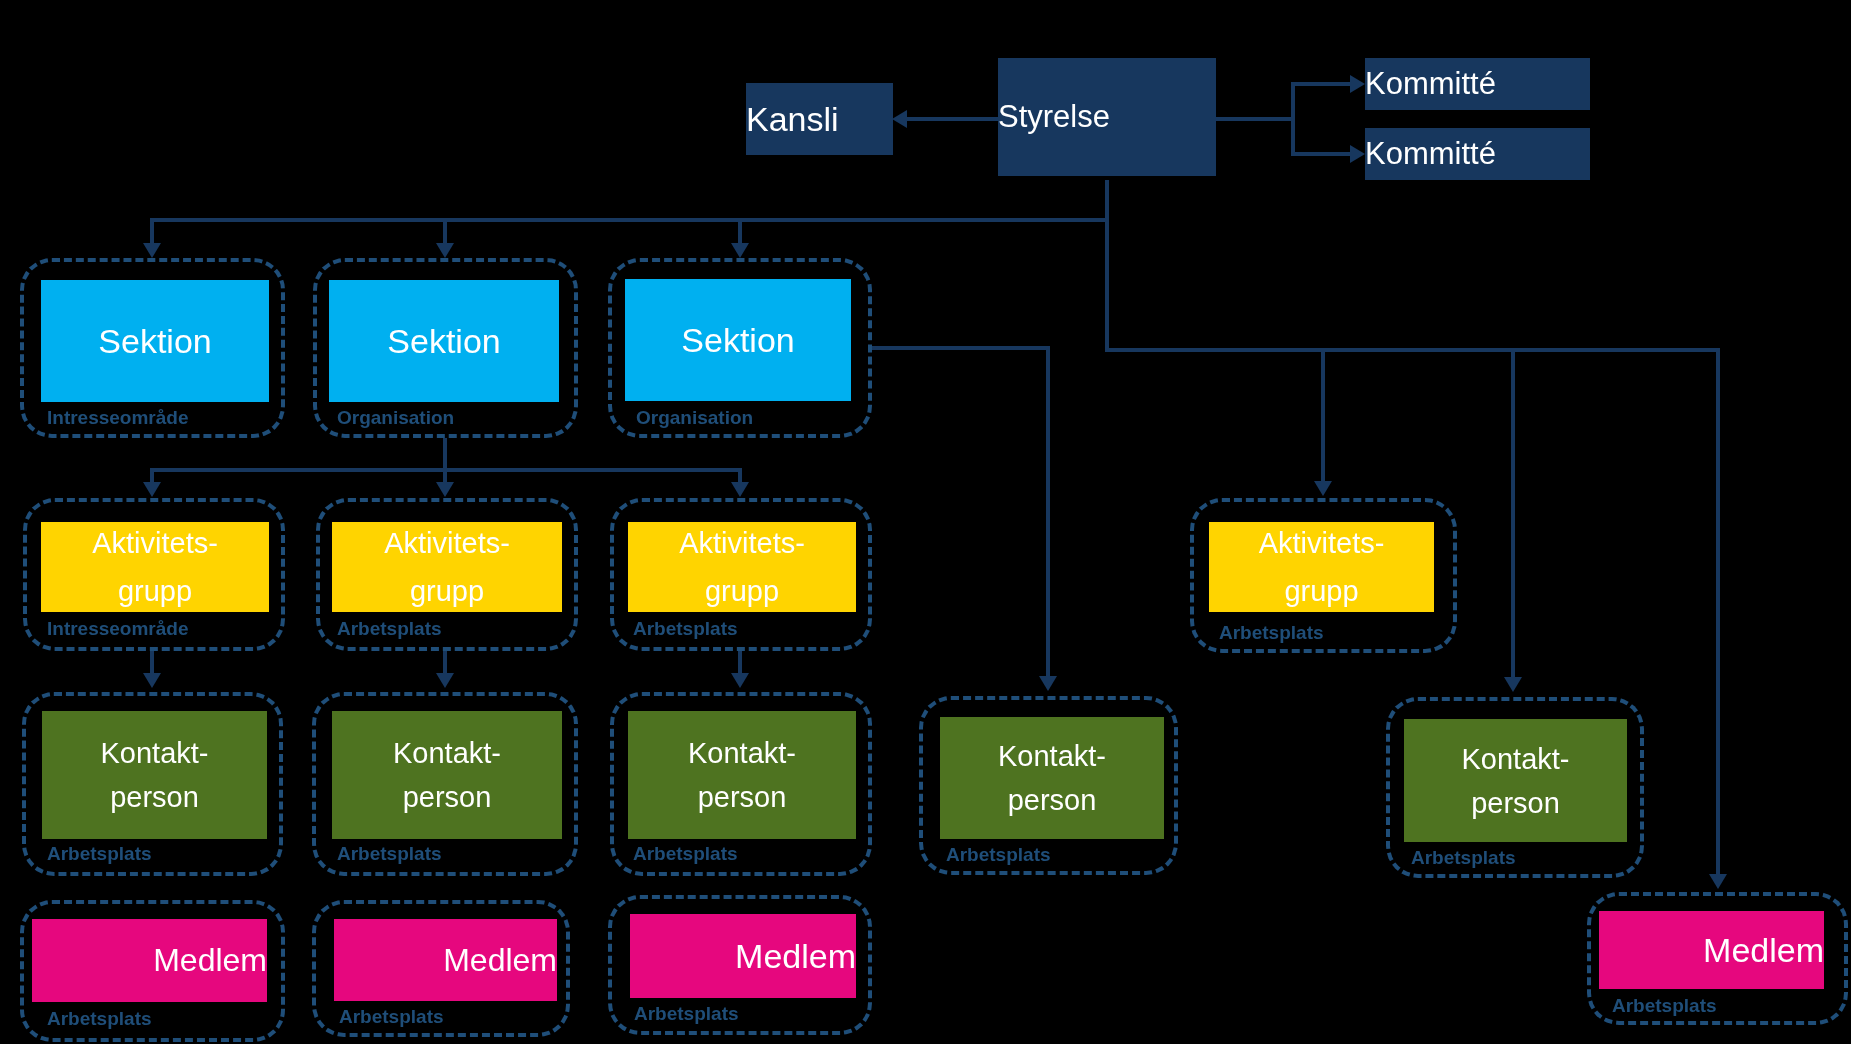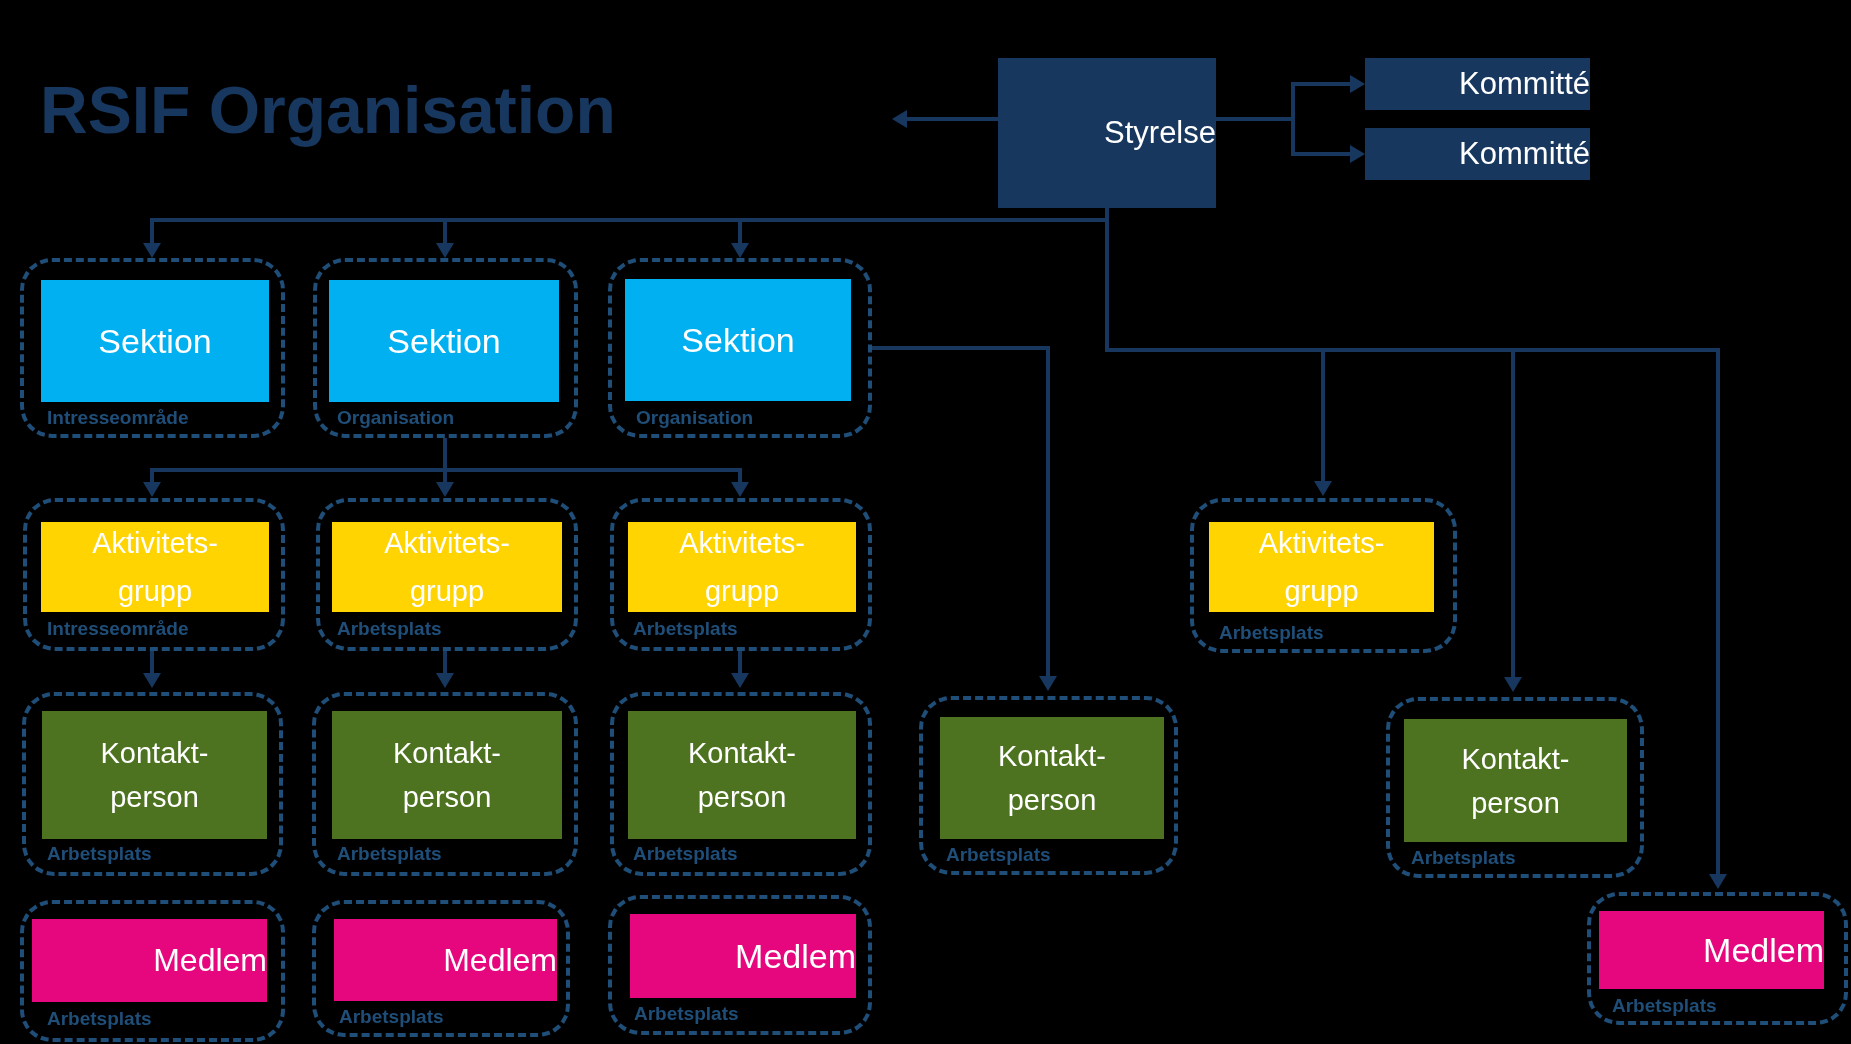--- a/index.html
+++ b/index.html
@@ -11,21 +11,21 @@
   #canvas{
     position:relative;width:1851px;height:1044px;background:var(--bg);
     overflow:hidden;font-family:"Liberation Sans", sans-serif;
   }
   .title{
     position:absolute;left:40px;top:72px;font-size:66px;font-weight:700;
     color:var(--navy);letter-spacing:0px;white-space:nowrap;
   }
   .navybox{
     position:absolute;background:var(--navy);color:var(--white);
-    display:flex;align-items:center;justify-content:flex-end;
+    display:flex;align-items:center;justify-content:flex-start;
     font-size:32px;white-space:nowrap;
   }
   .cell{
     position:absolute;border:4px dashed var(--dash);border-radius:32px;
   }
   .box{
     position:absolute;color:var(--white);display:flex;align-items:center;
     justify-content:center;text-align:center;white-space:pre-line;
   }
   .box.blue{background:var(--blue);font-size:34px;}
@@ -40,23 +40,25 @@
   .ah{position:absolute;width:0;height:0;}
   .ah-down{border-left:9px solid transparent;border-right:9px solid transparent;border-top:15px solid var(--navy);}
   .ah-left{border-top:9px solid transparent;border-bottom:9px solid transparent;border-right:15px solid var(--navy);}
   .ah-right{border-top:9px solid transparent;border-bottom:9px solid transparent;border-left:15px solid var(--navy);}
 </style>
 </head>
 <body>
 
 <div id="canvas">
 
-  <div class="title">RSIF Organisation</div>
-
-  <div class="navybox" style="left:998px;top:58px;width:218px;height:150px;font-size:31px">
+
+  <div class="navybox" style="left:746px;top:83px;width:147px;height:72px;font-size:34px">
+    <span>Kansli</span>
+  </div>
+  <div class="navybox" style="left:998px;top:58px;width:218px;height:118px;font-size:31px">
     <span>Styrelse</span>
   </div>
   <div class="navybox" style="left:1365px;top:58px;width:225px;height:52px;font-size:31px">
     <span>Kommitté</span>
   </div>
   <div class="navybox" style="left:1365px;top:128px;width:225px;height:52px;font-size:31px">
     <span>Kommitté</span>
   </div>
 
   <div class="h" style="left:905px;top:117px;width:93px;height:4px"></div>

